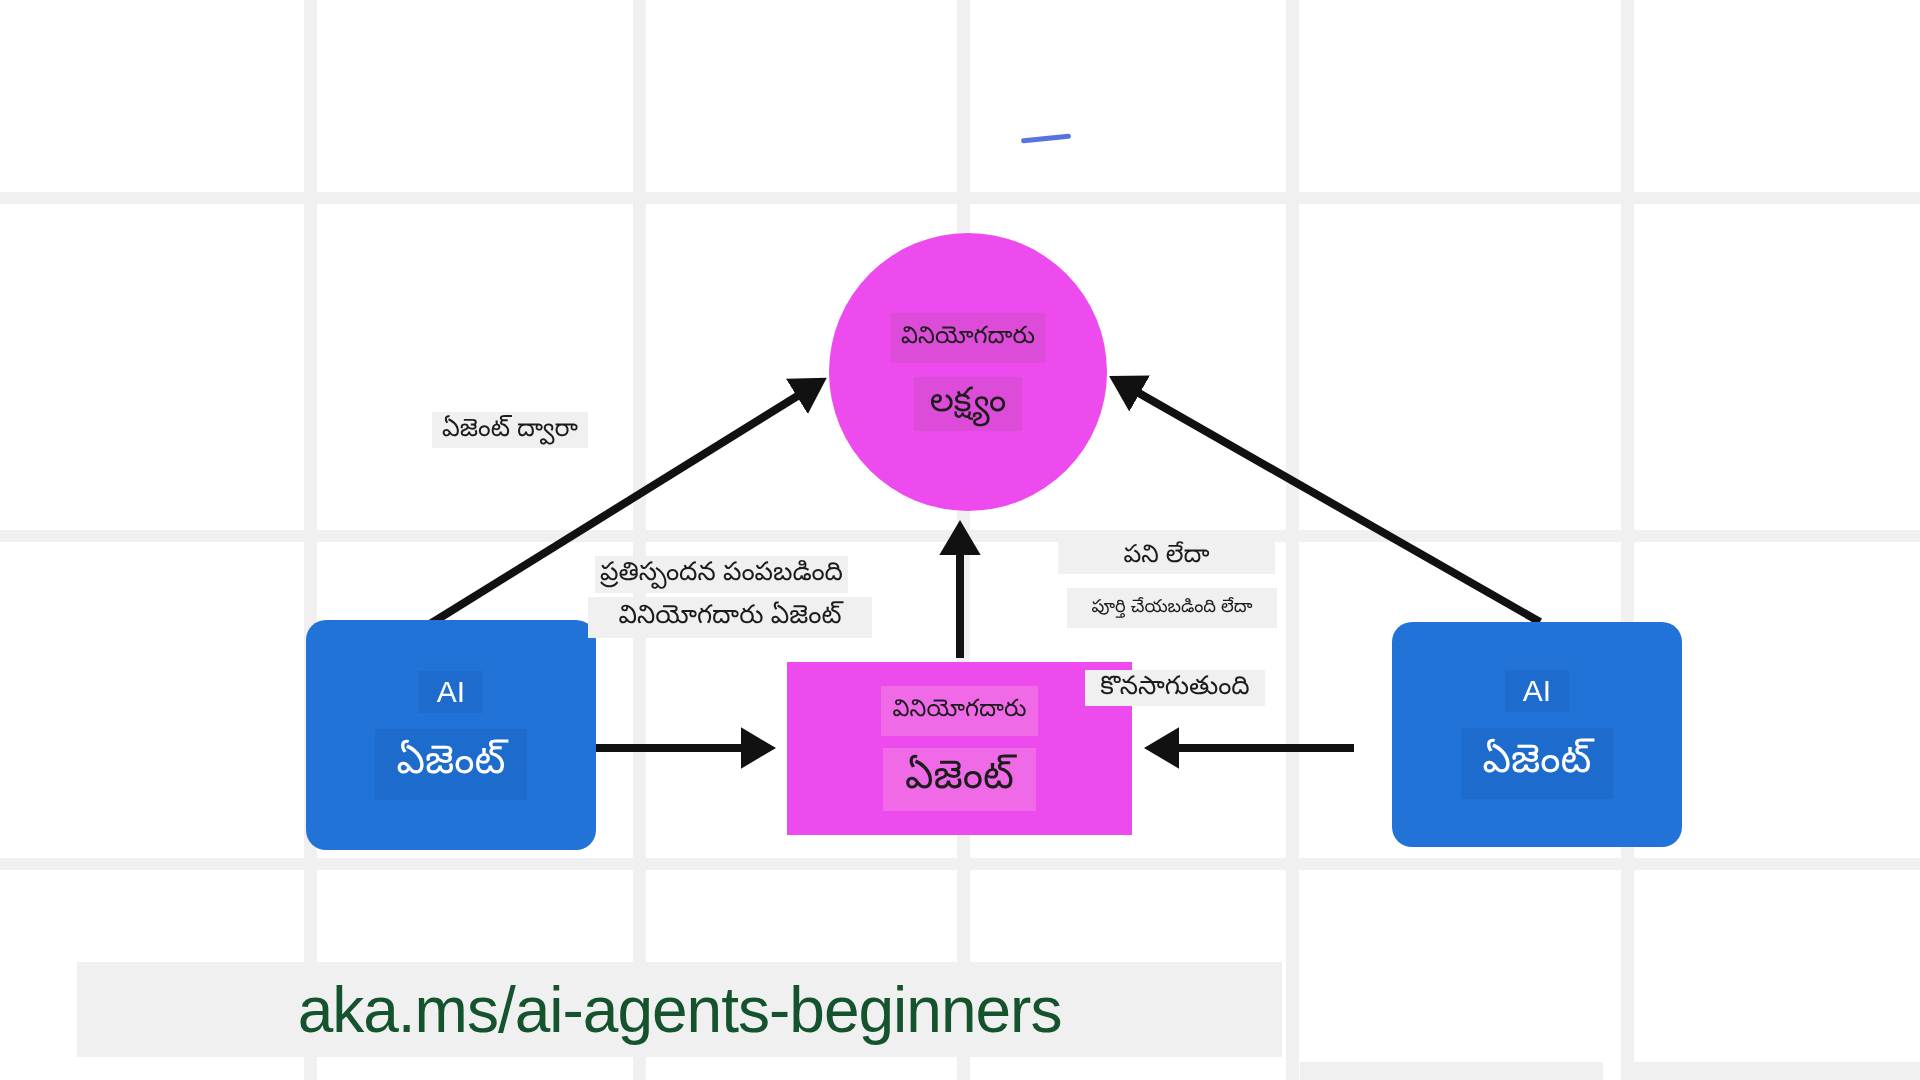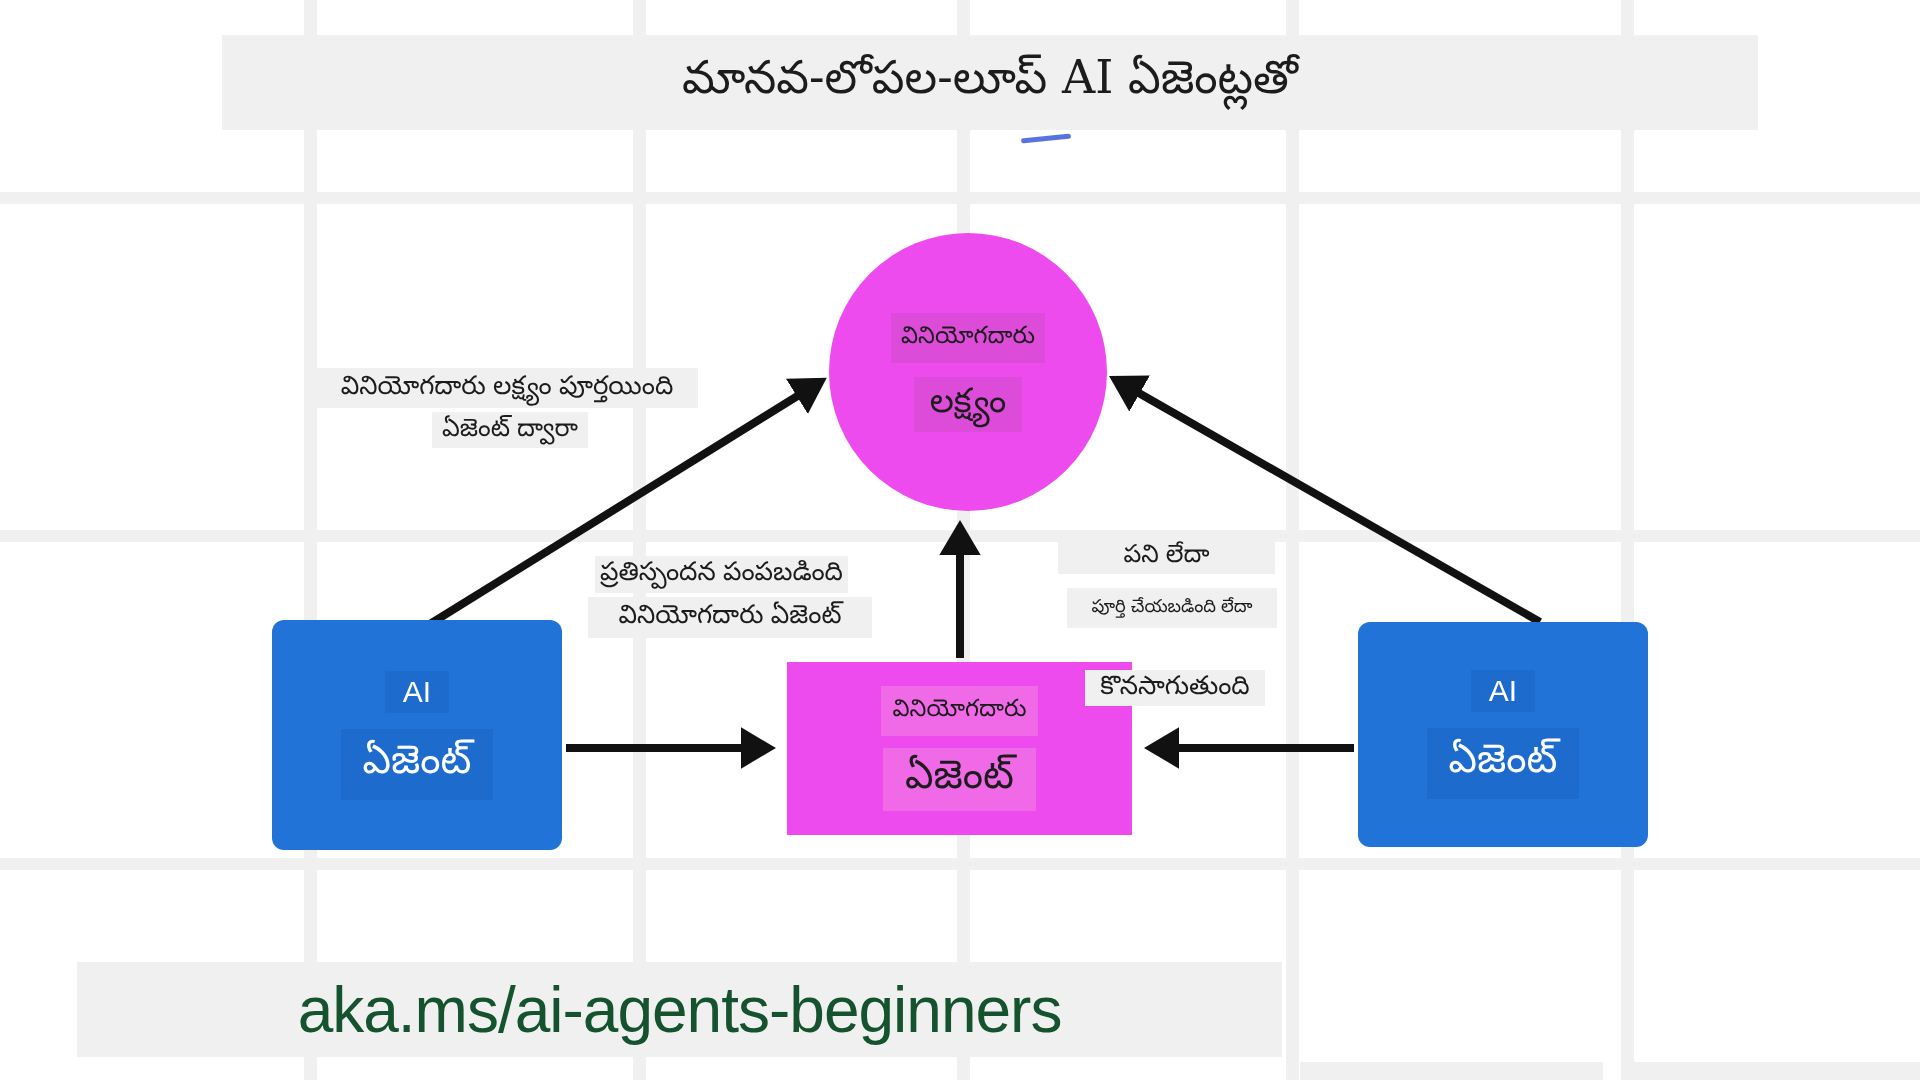--- a/index.html
+++ b/index.html
@@ -26,30 +26,30 @@
   }
 
   .node { position:absolute; display:flex; flex-direction:column; align-items:center; justify-content:center; text-align:left; }
   .tag { display:inline-block; white-space:nowrap; }
 
   .goal-node {
     left:829px; top:233px; width:278px; height:278px; border-radius:50%;
     background:var(--magenta,#ee4bee); gap:14px;
   }
   .goal-node .tag1 { background:var(--magenta-label-dark,#dd4cd8); font-size:24px; padding:8px 10px; }
-  .goal-node .tag2 { background:var(--magenta-label-dark,#dd4cd8); font-size:34px; padding:4px 16px; }
+  .goal-node .tag2 { background:var(--magenta-label-dark,#dd4cd8); font-size:34px; padding:4px 16px;font-family:Liberation Mono, monospace; }
 
   .user-agent-node {
     left:787px; top:662px; width:345px; height:173px;
     background:var(--magenta,#ee4bee); gap:12px;
   }
   .user-agent-node .tag1 { background:var(--magenta-label-light,#f06ae8); font-size:24px; padding:8px 12px; }
   .user-agent-node .tag2 { background:var(--magenta-label-light,#f06ae8); font-size:40px; padding:4px 22px; }
 
-  .blue-node { width:290px; border-radius:12px; background:var(--blue,#2173d8); color:var(--text-white,#fff); gap:16px; }
+  .blue-node { width:290px; border-radius:20px; background:var(--blue,#2173d8); color:var(--text-white,#fff); gap:16px;margin-left:34px; }
   .blue-node .tag1 { background:var(--blue-label,#1d6ccd); font-size:30px; padding:4px 18px; }
   .blue-node .tag2 { background:var(--blue-label,#1d6ccd); font-size:40px; padding:8px 22px; }
   .blue-left  { left:272px;  top:620px; height:230px; }
   .blue-right { left:1358px; top:622px; height:225px; }
 
   .edge-label {
     position:absolute; background:var(--panel-gray,#f0f0f0);
     display:flex; align-items:center; justify-content:center;
     font-size:25px; white-space:nowrap;
   }
@@ -93,23 +93,20 @@
         <path d="M0,0 L4.4,2.6 L0,5.2 Z" fill="#111111"></path>
       </marker>
     </defs>
     <line x1="430" y1="624" x2="820" y2="382" marker-end="url(#ah)"></line>
     <line x1="1540" y1="622" x2="1116" y2="380" marker-end="url(#ah)"></line>
     <line x1="960" y1="658" x2="960" y2="528" marker-end="url(#ah)"></line>
     <line x1="566" y1="748" x2="768" y2="748" marker-end="url(#ah)"></line>
     <line x1="1354" y1="748" x2="1152" y2="748" marker-end="url(#ah)"></line>
   </svg>
 
-  <div class="title-bar">
-    <span>మానవ-లోపల-లూప్ AI ఏజెంట్లతో</span>
-  </div>
   <div class="pen-mark"></div>
 
   <div class="node goal-node">
     <span class="tag tag1">వినియోగదారు</span>
     <span class="tag tag2">లక్ష్యం</span>
   </div>
 
   <div class="node user-agent-node">
     <span class="tag tag1">వినియోగదారు</span>
     <span class="tag tag2">ఏజెంట్</span>
@@ -118,21 +115,20 @@
   <div class="node blue-node blue-left">
     <span class="tag tag1">AI</span>
     <span class="tag tag2">ఏజెంట్</span>
   </div>
 
   <div class="node blue-node blue-right">
     <span class="tag tag1">AI</span>
     <span class="tag tag2">ఏజెంట్</span>
   </div>
 
-  <div id="lblA1" class="edge-label">వినియోగదారు లక్ష్యం పూర్తయింది</div>
   <div id="lblA2" class="edge-label">ఏజెంట్ ద్వారా</div>
   <div id="lblB1" class="edge-label">ప్రతిస్పందన పంపబడింది</div>
   <div id="lblB2" class="edge-label">వినియోగదారు ఏజెంట్</div>
   <div id="lblC1" class="edge-label">పని లేదా</div>
   <div id="lblC2" class="edge-label">పూర్తి చేయబడింది లేదా</div>
   <div id="lblC3" class="edge-label">కొనసాగుతుంది</div>
 
   <div class="footer-box">
     <span>aka.ms/ai-agents-beginners</span>
   </div>

